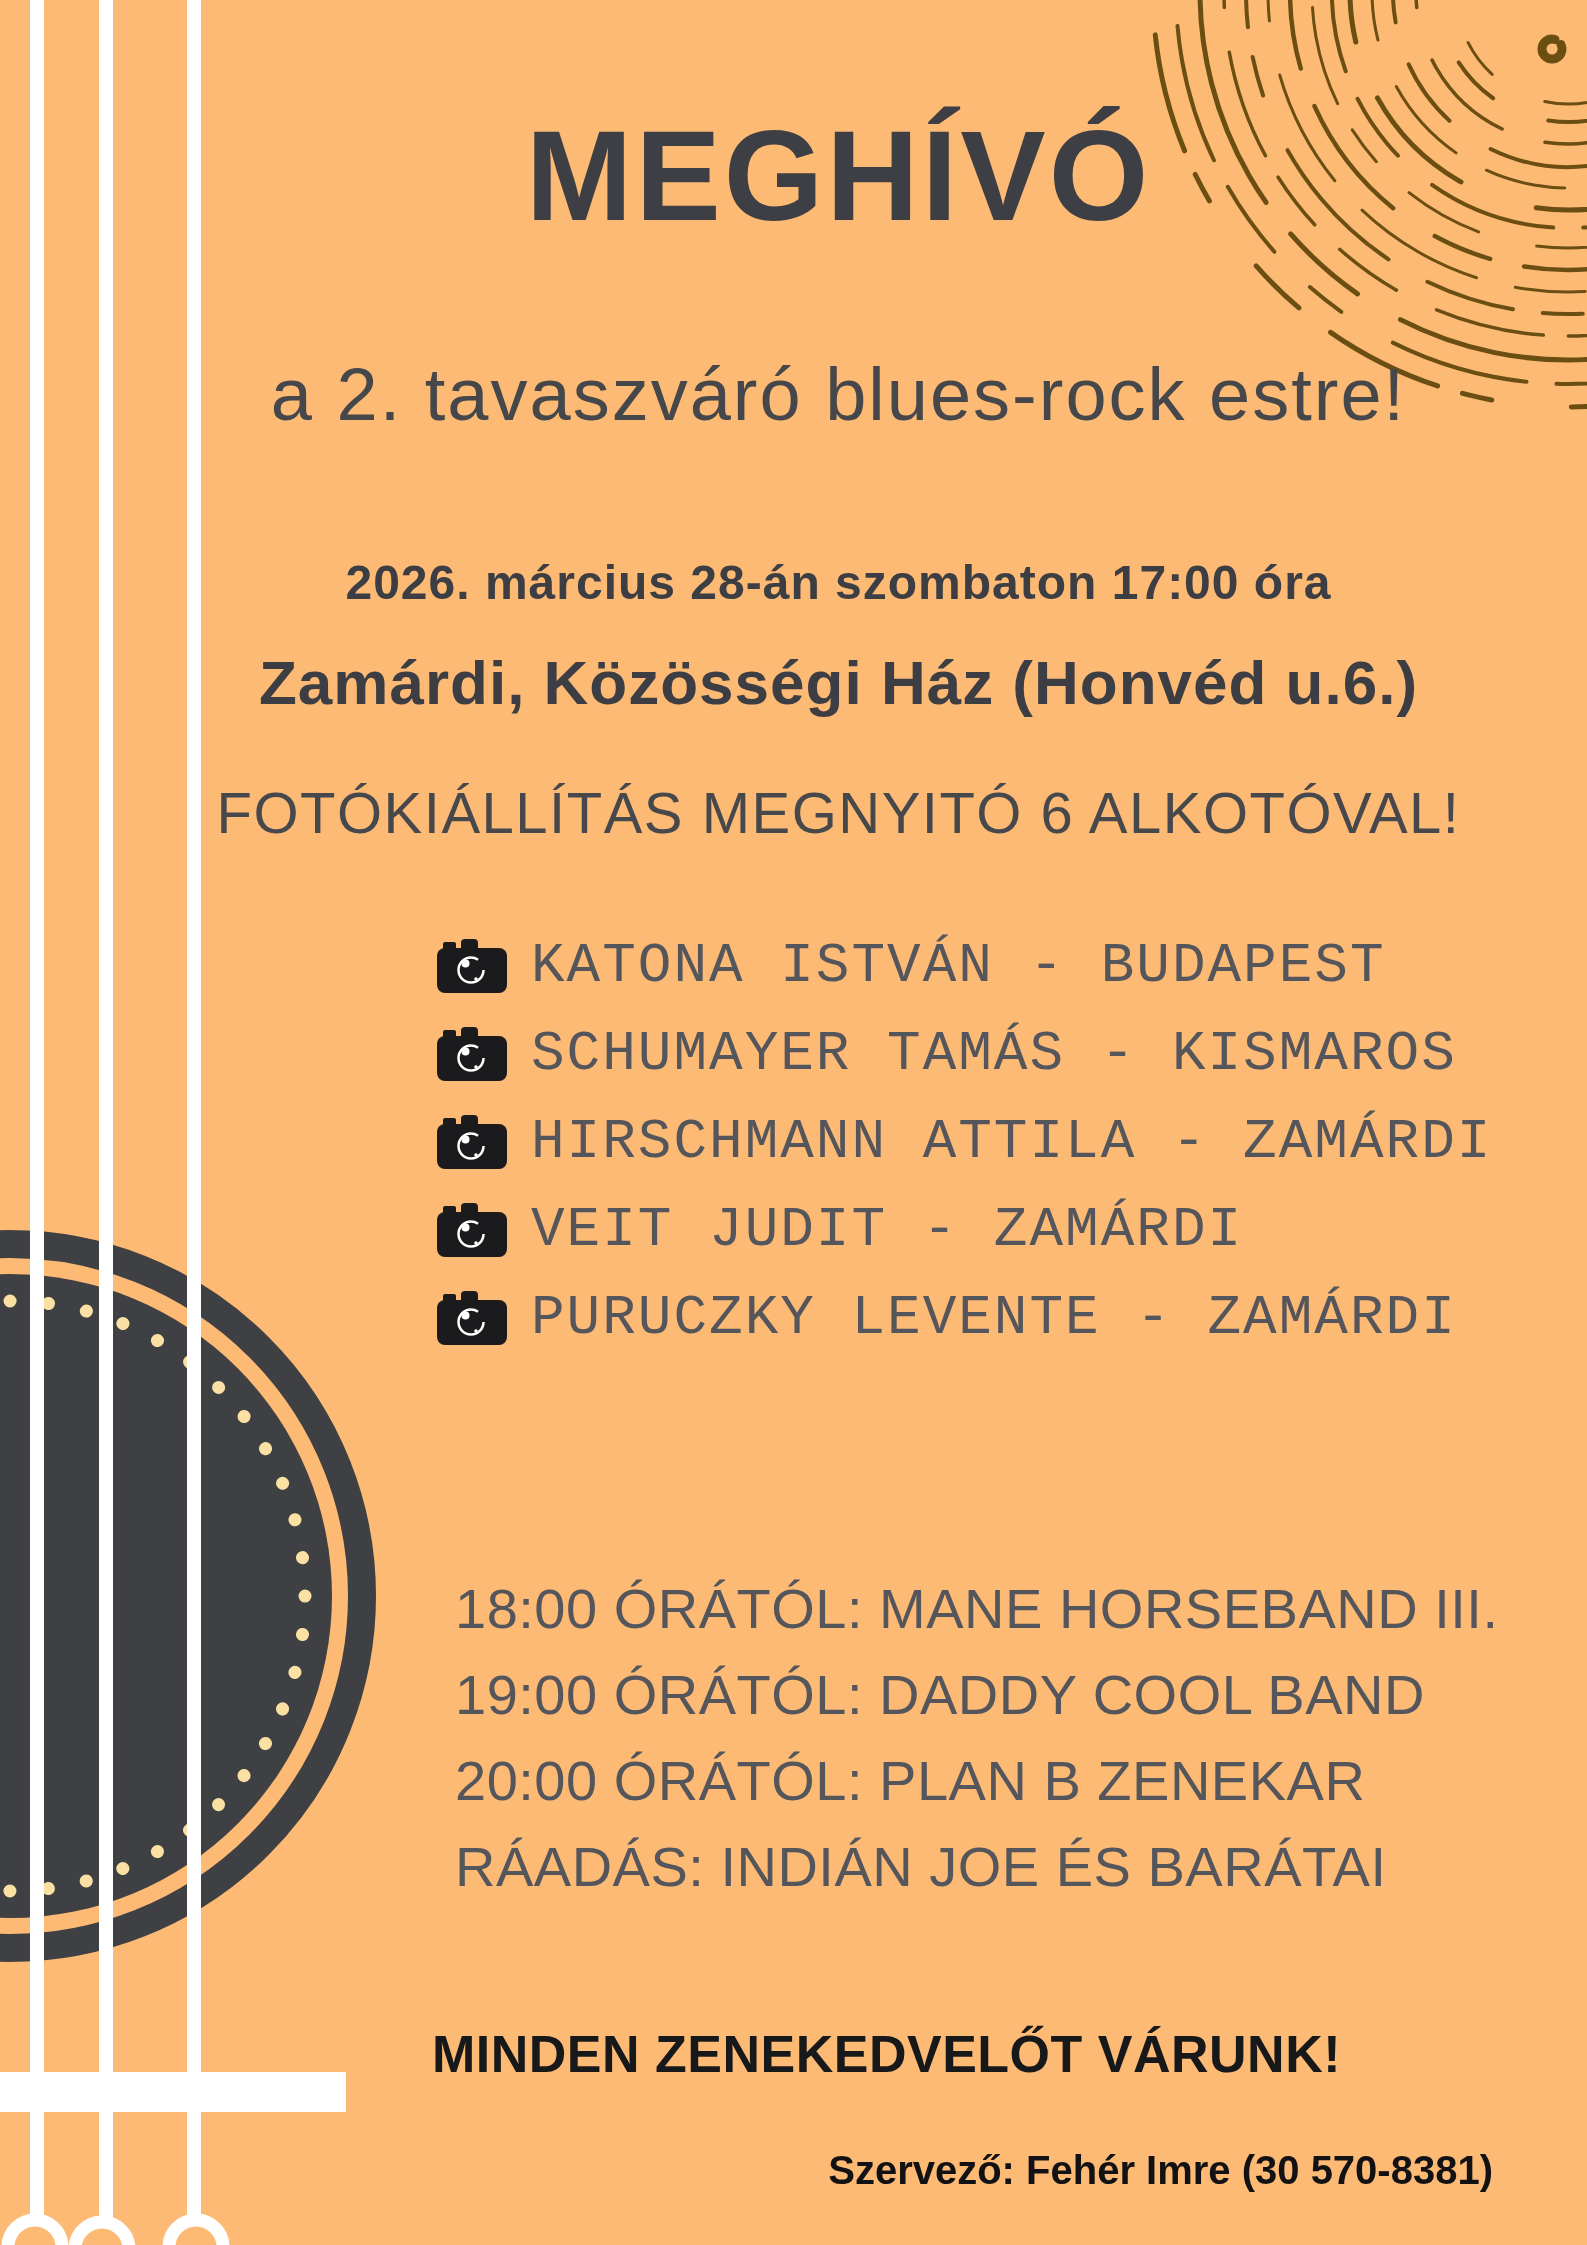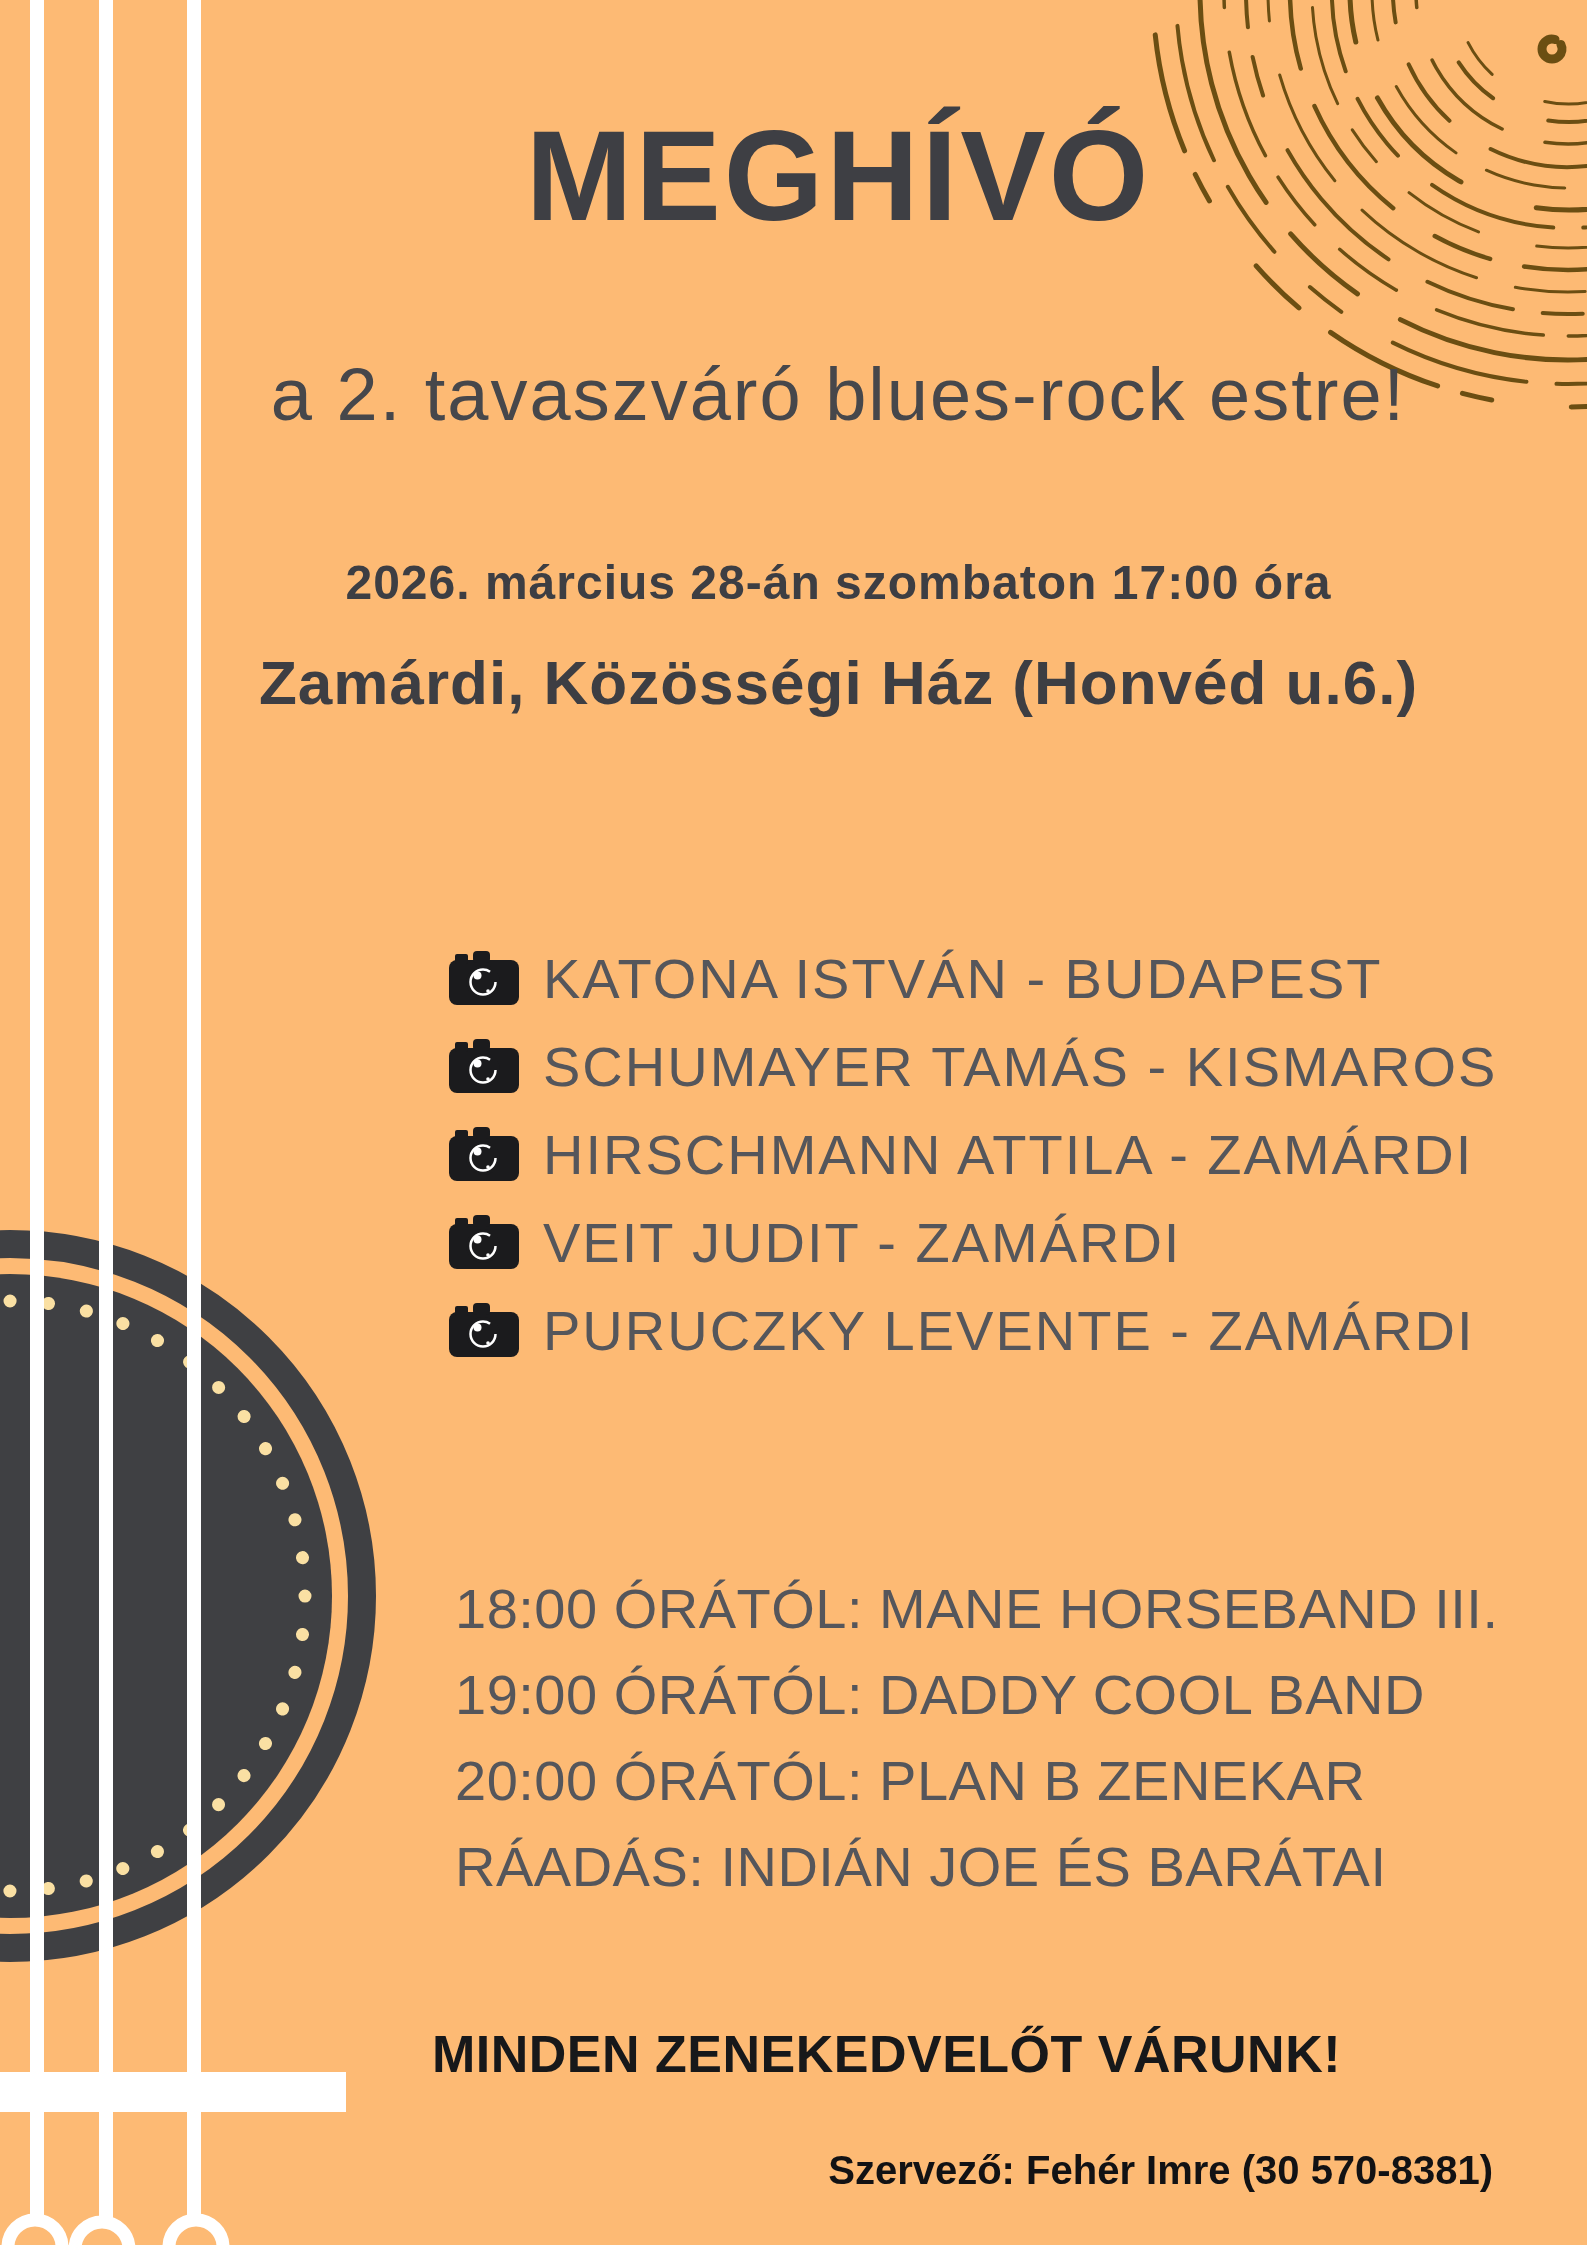--- a/index.html
+++ b/index.html
@@ -12,21 +12,21 @@
     color:#3e3f44;
   }
   .decor{position:absolute;left:0;top:0;z-index:0;}
   .txt{position:absolute;z-index:2;}
   .centered{left:90px;right:0;text-align:center;}
   .title{top:112px;font-size:128px;font-weight:700;letter-spacing:3px;color:#3e3f44;line-height:1;}
   .subtitle{top:358px;font-size:74px;font-weight:400;letter-spacing:2px;color:#46474b;line-height:1;}
   .datetime{top:559px;font-size:48px;font-weight:700;letter-spacing:1px;color:#3d3e43;line-height:1;}
   .venue{top:652px;font-size:62px;font-weight:700;letter-spacing:1px;color:#3d3e43;line-height:1;}
   .expo{top:784px;font-size:58px;font-weight:400;letter-spacing:1.5px;color:#47484c;line-height:1;}
-  .artist-list{top:922px;left:437px;right:0;list-style:none;margin:12px;padding:0;}
+  .artist-list{top:922px;left:437px;right:0;list-style:none;margin:0;padding:0;font-family:Liberation Mono, monospace;}
   .artist-list li{
     height:88px;display:flex;align-items:center;
     font-size:56px;letter-spacing:2px;color:#55565b;white-space:nowrap;
   }
   .artist-list .cam{flex:0 0 auto;width:70px;height:54px;margin-right:24px;display:block;}
   .program-list{top:1550px;left:440px;right:0;margin:15px;padding:0;}
   .program-list div{
     height:86px;display:flex;align-items:center;
     font-size:56px;letter-spacing:0.5px;color:#55565b;white-space:nowrap;
   }
@@ -85,20 +85,21 @@
   </svg>
 
   <div class="txt centered title">MEGHÍVÓ</div>
 
   <div class="txt centered subtitle">a 2. tavaszváró blues-rock estre!</div>
 
   <div class="txt centered datetime">2026. március 28-án szombaton 17:00 óra</div>
 
   <div class="txt centered venue">Zamárdi, Közösségi Ház (Honvéd u.6.)</div>
 
+  <div class="txt centered expo">FOTÓKIÁLLÍTÁS MEGNYITÓ 6 ALKOTÓVAL!</div>
 
   <ul class="txt artist-list">
     <li>
       <svg class="cam" viewBox="0 0 70 54">
           <rect x="0" y="9" width="70" height="45" rx="8" fill="#1b1b1d"></rect>
           <rect x="6" y="3" width="13" height="10" rx="2" fill="#1b1b1d"></rect>
           <rect x="24" y="0" width="17" height="12" rx="4" fill="#1b1b1d"></rect>
           <circle cx="34" cy="31" r="17" fill="#1b1b1d"></circle>
           <circle cx="34" cy="31" r="12.5" fill="none" stroke="#fff" stroke-width="2.5" stroke-dasharray="66 13"></circle>
           <circle cx="28.5" cy="24.5" r="4" fill="#fff"></circle>

